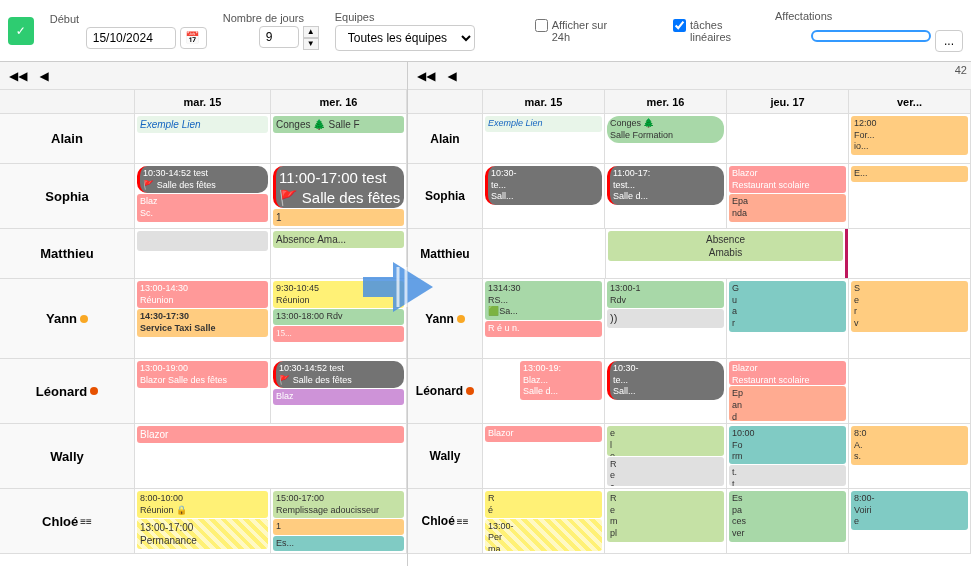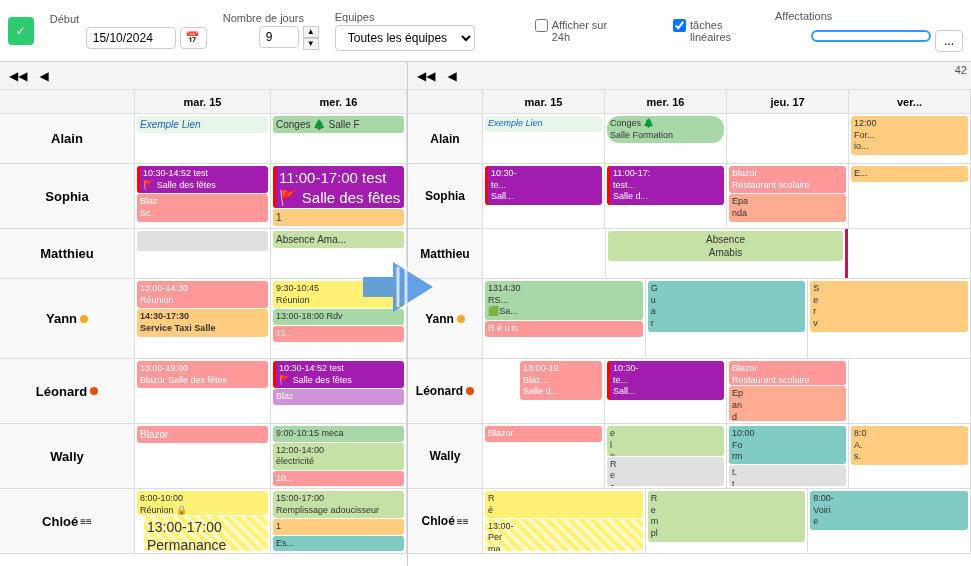--- a/index.html
+++ b/index.html
@@ -183,21 +183,21 @@
     .event {
       border-radius: 3px;
       padding: 2px 3px;
       font-size: 10px;
       line-height: 1.3;
       overflow: hidden;
       cursor: pointer;
     }
     .event-green { background: #a8d8a8; color: #333; }
     .event-pink { background: #ff9999; color: #fff; }
-    .event-red-border { background: #a21caf; color: #fff; border-left: 3px solid red; }
+    .event-red-border { background: #737373; color: #fff; border-left: 3px solid red; border-radius: 10px; }
     .event-orange { background: #ffcc80; color: #333; }
     .event-yellow { background: #fff176; color: #333; }
     .event-purple { background: #ce93d8; color: #fff; }
     .event-teal { background: #80cbc4; color: #333; }
     .event-salmon { background: #ffab91; color: #333; }
     .event-lime { background: #c5e1a5; color: #333; }
     .event-gray { background: #e0e0e0; color: #333; }
     .event-link { background: #e8f5e9; color: #1565c0; font-style: italic; }
     .event-hatched { 
       background: repeating-linear-gradient(45deg, #fff176, #fff176 4px, #fff9c4 4px, #fff9c4 8px);
@@ -415,34 +415,29 @@
           </div>
         </div>
       </div>
 
       <div class="grid-row wally-row">
         <div class="row-name">Wally</div>
         <div class="row-cells">
           <div class="day-cell">
             <div class="event event-pink">Blazor</div>
           </div>
-          <div class="day-cell">
-            <div class="event event-green" style="font-size:9px;">9:00-10:15 meca</div>
-            <div class="event event-lime" style="font-size:9px;">12:00-14:00<br>électricité</div>
-            <div class="event event-pink" style="font-size:9px;">10...</div>
-          </div>
         </div>
       </div>
 
       <div class="grid-row chloe-row">
         <div class="row-name">Chloé <span class="lines-icon">≡≡</span></div>
         <div class="row-cells">
           <div class="day-cell">
             <div class="event event-yellow" style="font-size:9px;">8:00-10:00<br>Réunion 🔒</div>
-            <div class="event event-hatched" style="font-size:14px;margin-left:7px;">13:00-17:00<br>Permanance</div>
+            <div class="event event-hatched" style="font-size:10px;">13:00-17:00<br>Permanance</div>
           </div>
           <div class="day-cell">
             <div class="event event-lime" style="font-size:9px;">15:00-17:00<br>Remplissage adoucisseur</div>
             <div class="event event-orange" style="font-size:9px;">1</div>
             <div class="event event-teal" style="font-size:9px;">Es...</div>
           </div>
         </div>
       </div>
     </div>
   </div>
@@ -523,20 +518,24 @@
       </div>
 
       <div class="right-grid-row yann-row">
         <div class="right-name">Yann <span class="dot-yellow"></span></div>
         <div class="right-row-cells">
           <div class="right-day-cell">
             <div class="event event-green" style="font-size:9px;">1314:30<br>RS...<br>🟩Sa...</div>
             <div class="event event-pink" style="font-size:9px; writing-mode:initial;">R é u n.</div>
           </div>
           <div class="right-day-cell">
+            <div class="event event-green" style="font-size:9px;">13:00-1<br>Rdv</div>
+            <div class="event event-gray" style="font-size:11px;">))</div>
+          </div>
+          <div class="right-day-cell">
             <div class="event event-teal" style="font-size:9px;">G<br>u<br>a<br>r</div>
           </div>
           <div class="right-day-cell">
             <div class="event event-orange" style="font-size:9px;">S<br>e<br>r<br>v</div>
           </div>
         </div>
       </div>
 
       <div class="right-grid-row leonard-row">
         <div class="right-name">Léonard <span class="dot-orange"></span></div>
@@ -579,19 +578,22 @@
         <div class="right-name">Chloé <span class="lines-icon">≡≡</span></div>
         <div class="right-row-cells">
           <div class="right-day-cell">
             <div class="event event-yellow" style="font-size:9px;">R<br>é<br>u<br>ni</div>
             <div class="event event-hatched" style="font-size:9px;">13:00-<br>Per<br>ma<br>ne<br>ce</div>
           </div>
           <div class="right-day-cell">
             <div class="event event-lime" style="font-size:9px;">R<br>e<br>m<br>pl</div>
           </div>
           <div class="right-day-cell">
+            <div class="event event-green" style="font-size:9px;">Es<br>pa<br>ces<br>ver</div>
+          </div>
+          <div class="right-day-cell">
             <div class="event event-teal" style="font-size:9px;">8:00-<br>Voiri<br>e</div>
           </div>
         </div>
       </div>
     </div>
   </div>
 </div>
 
 </body></html>

